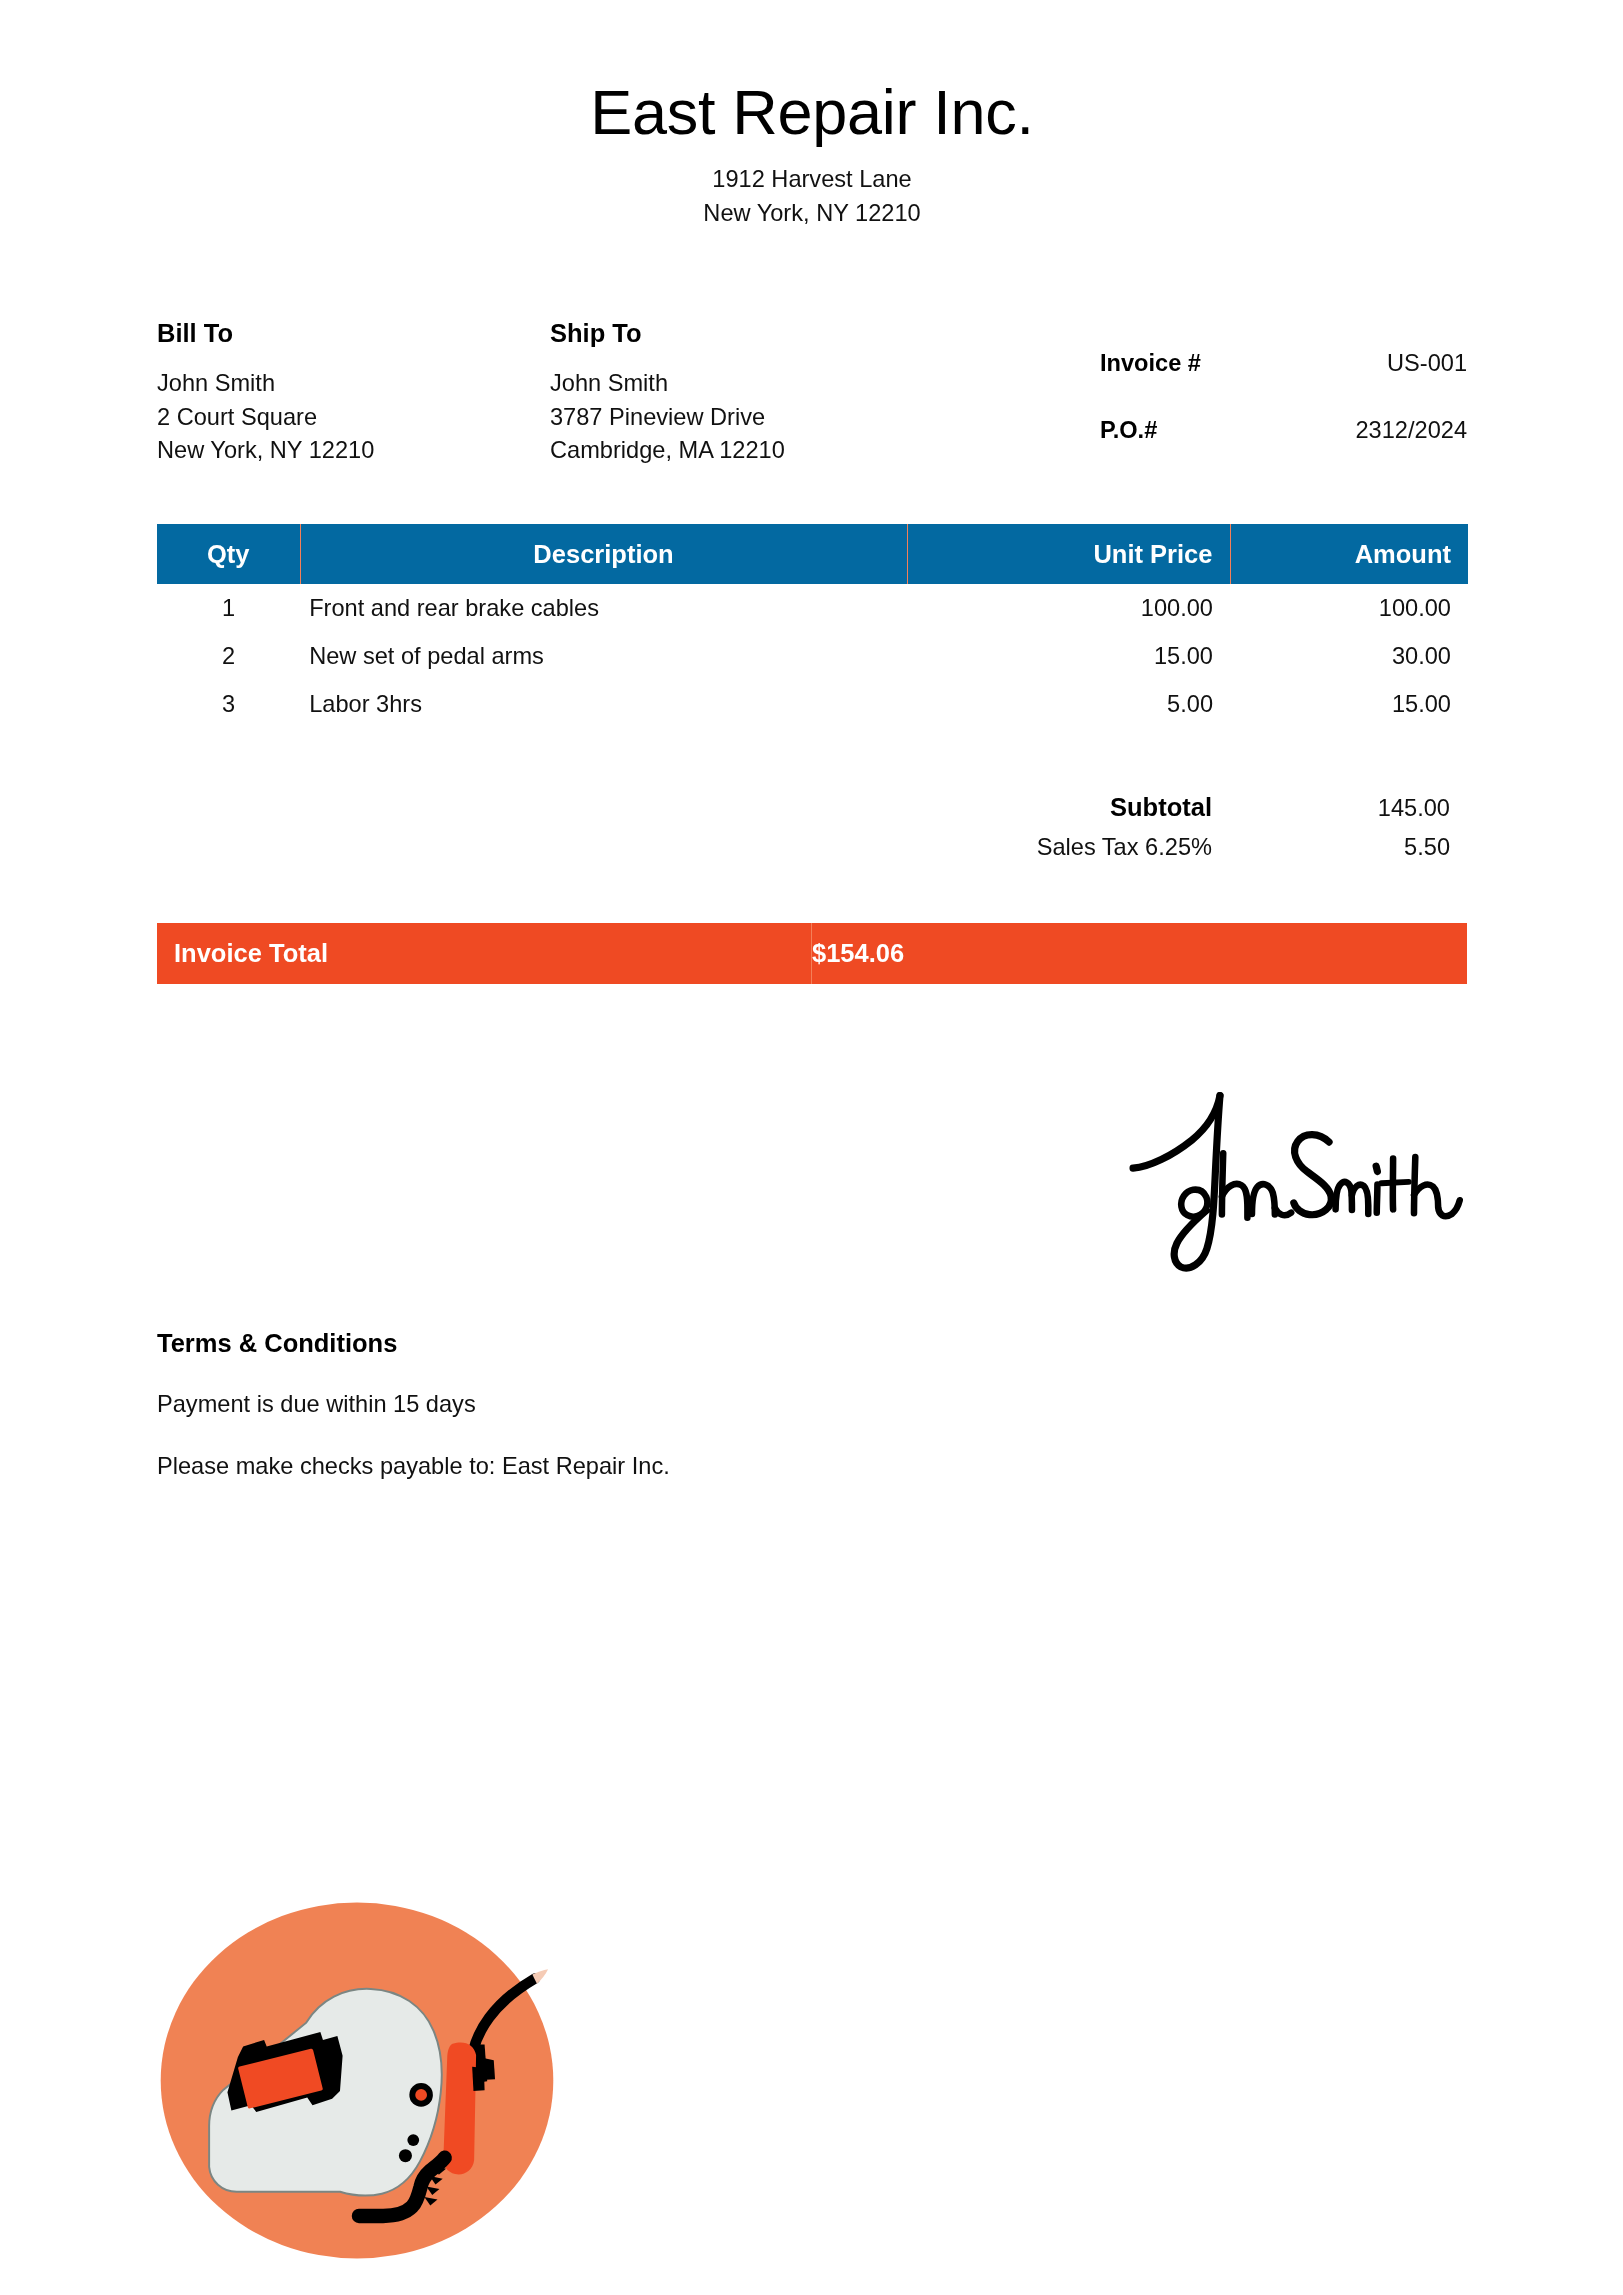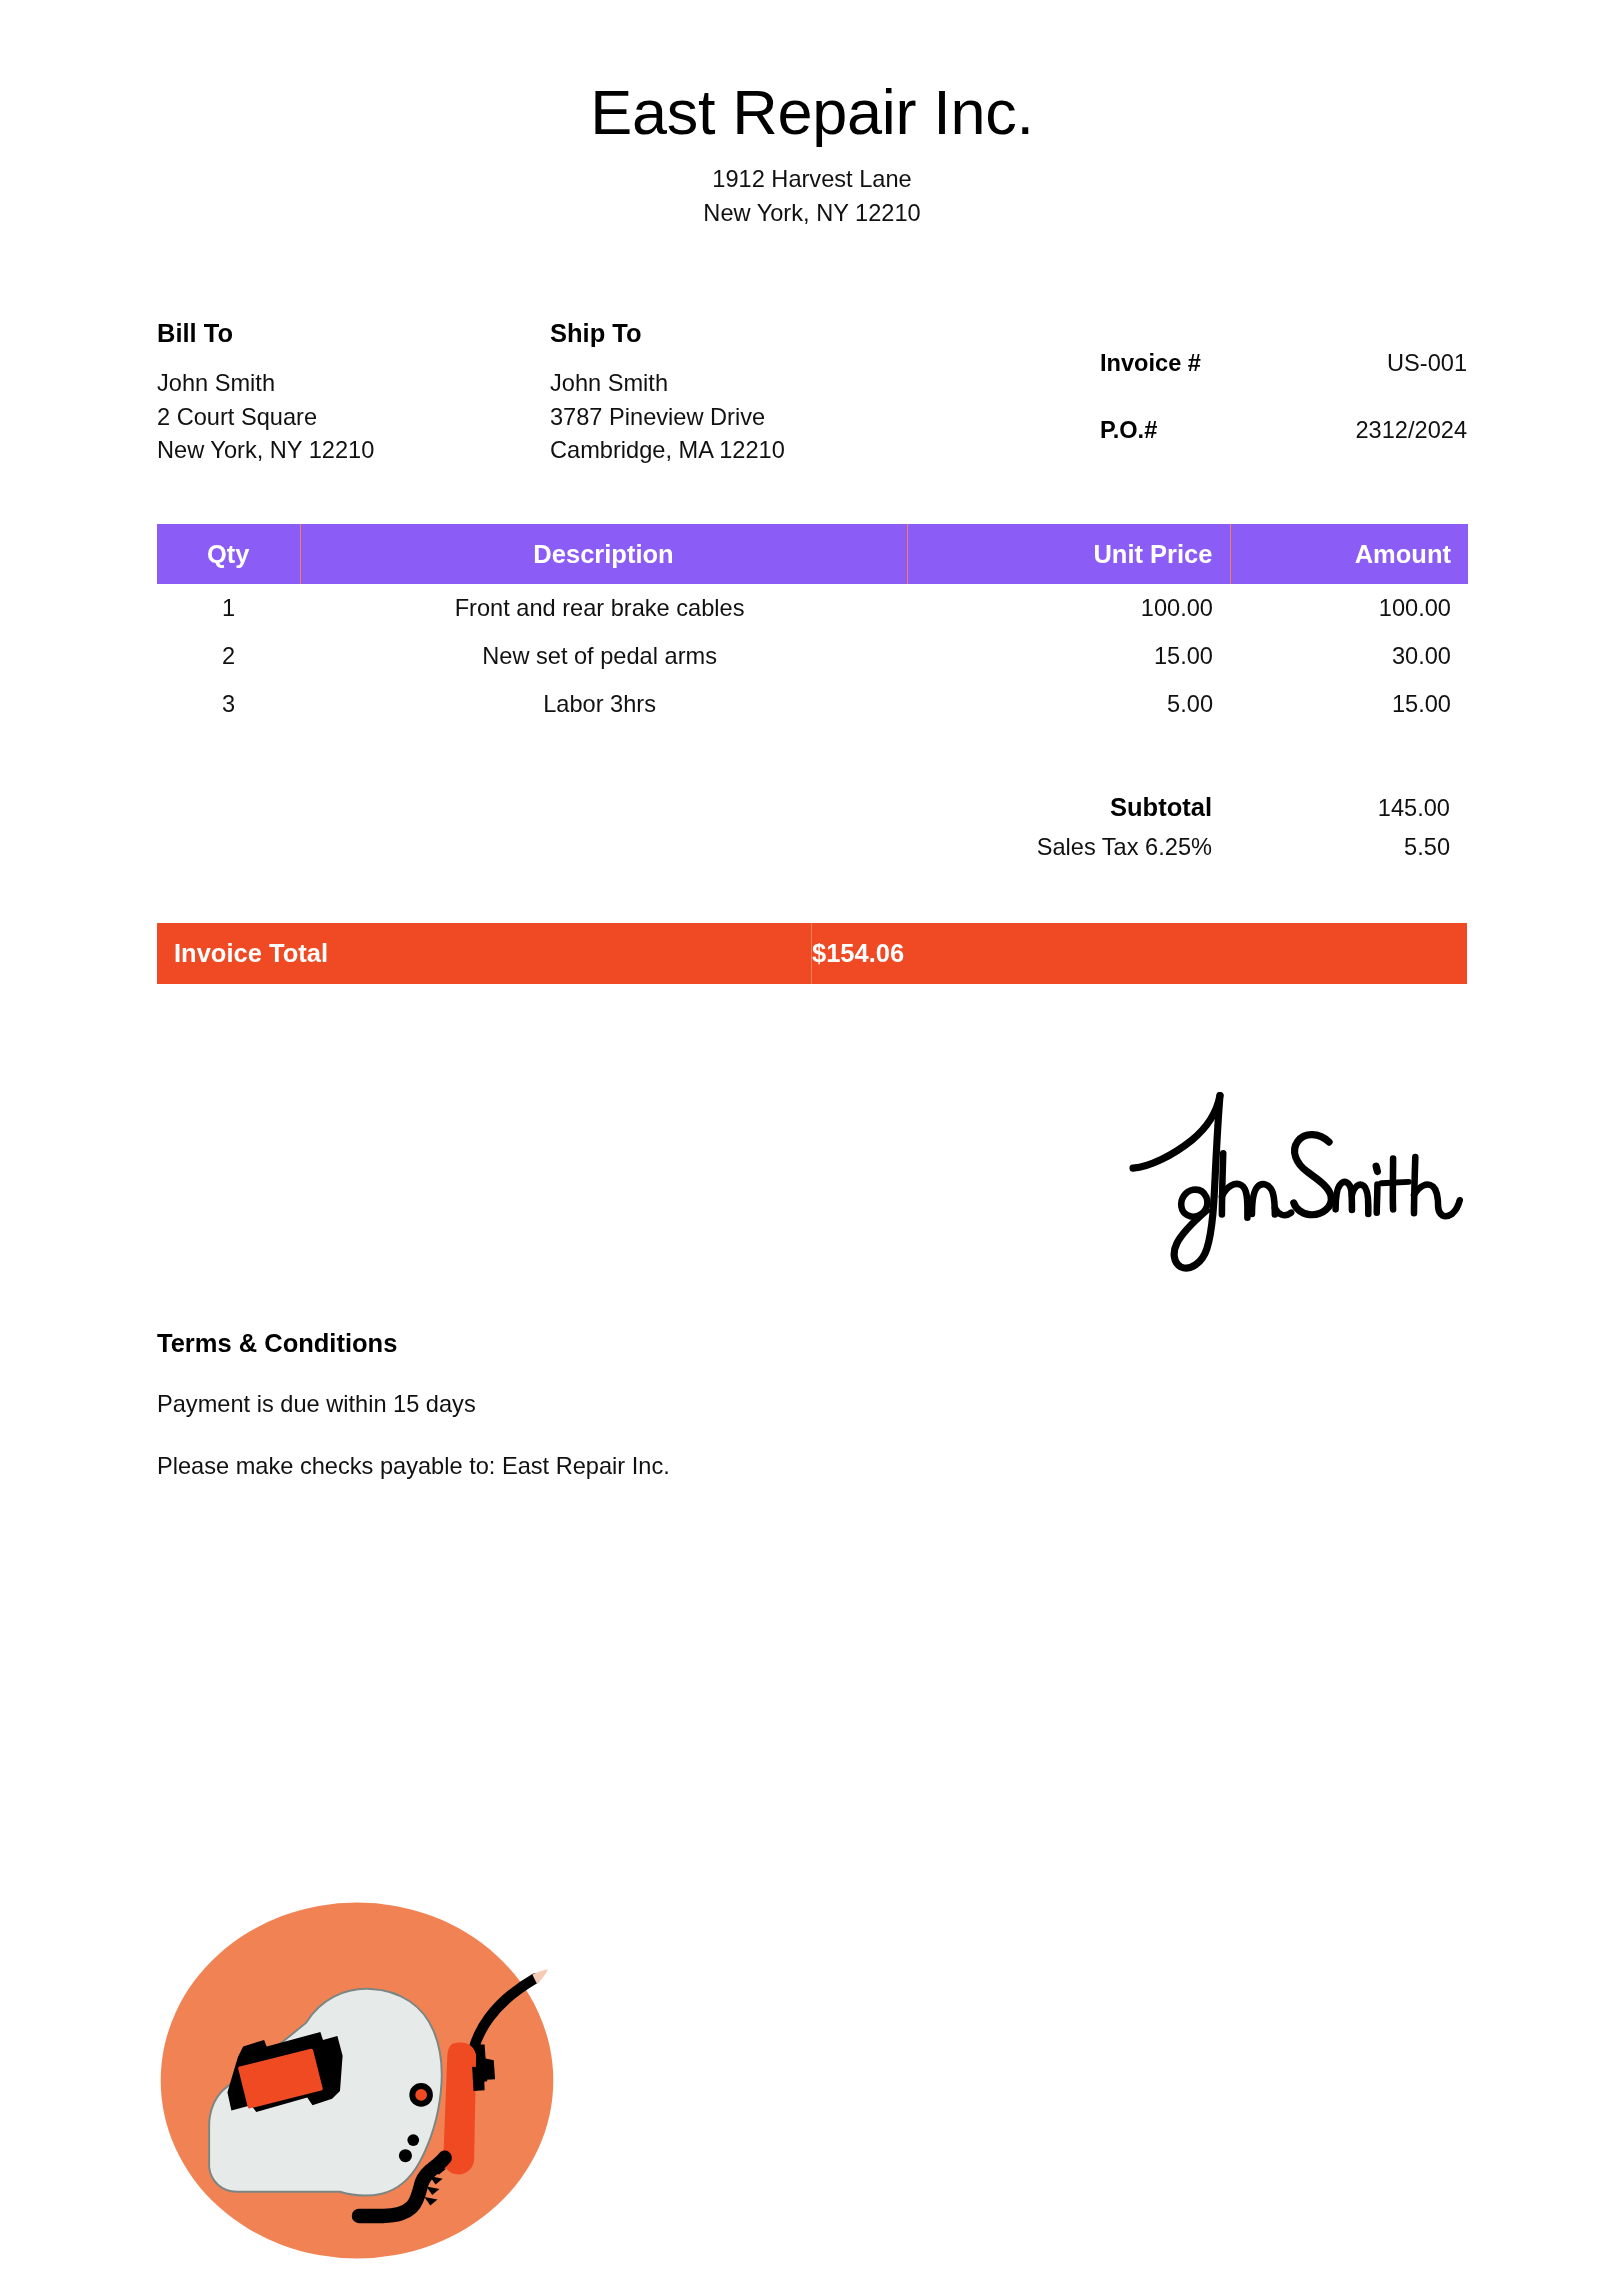--- a/index.html
+++ b/index.html
@@ -98,21 +98,21 @@
     left: 157px;
     top: 524px;
     width: 1310px;
   }
   .items-table {
     width: 100%;
     border-collapse: collapse;
     table-layout: fixed;
   }
   .items-table thead th {
-    background: #8b5cf6;
+    background: #0369a1;
     color: #ffffff;
     font-size: 25.5px;
     font-weight: bold;
     height: 60px;
     padding: 0 17px;
     vertical-align: middle;
     box-sizing: border-box;
   }
   .items-table thead th.col-qty {
     width: 143px;
@@ -135,21 +135,21 @@
   }
   .items-table tbody td {
     font-size: 23.6px;
     color: #111111;
     height: 48px;
     padding: 0 17px;
     vertical-align: middle;
     box-sizing: border-box;
   }
   .items-table tbody td.cell-qty { text-align: center; }
-  .items-table tbody td.cell-desc { text-align: center; padding-left: 9.2px; }
+  .items-table tbody td.cell-desc { text-align: left; padding-left: 9.2px; }
   .items-table tbody td.cell-unit { text-align: right; }
   .items-table tbody td.cell-amt { text-align: right; }
 
   
   .totals {
     position: absolute;
     left: 157px;
     top: 795px;
     width: 1310px;
   }

